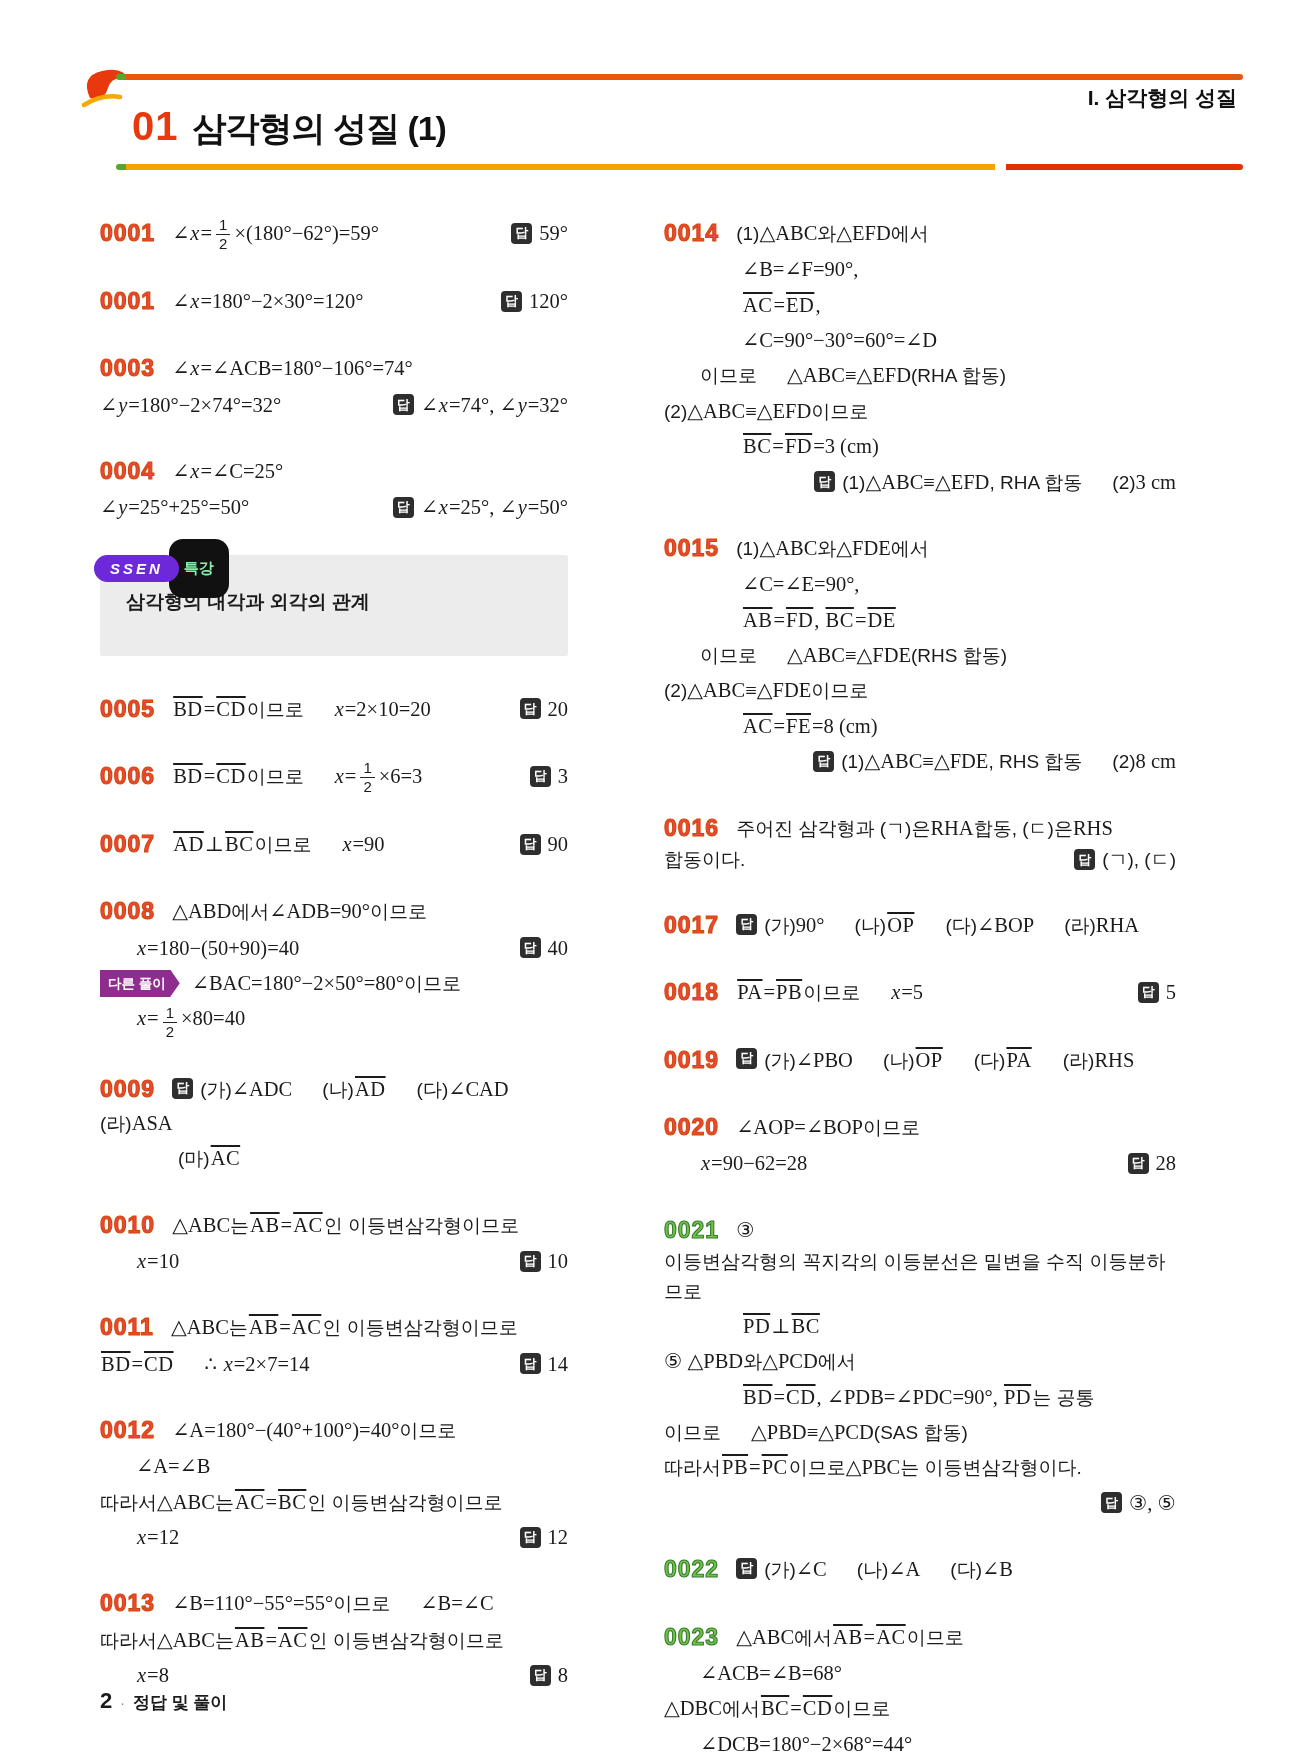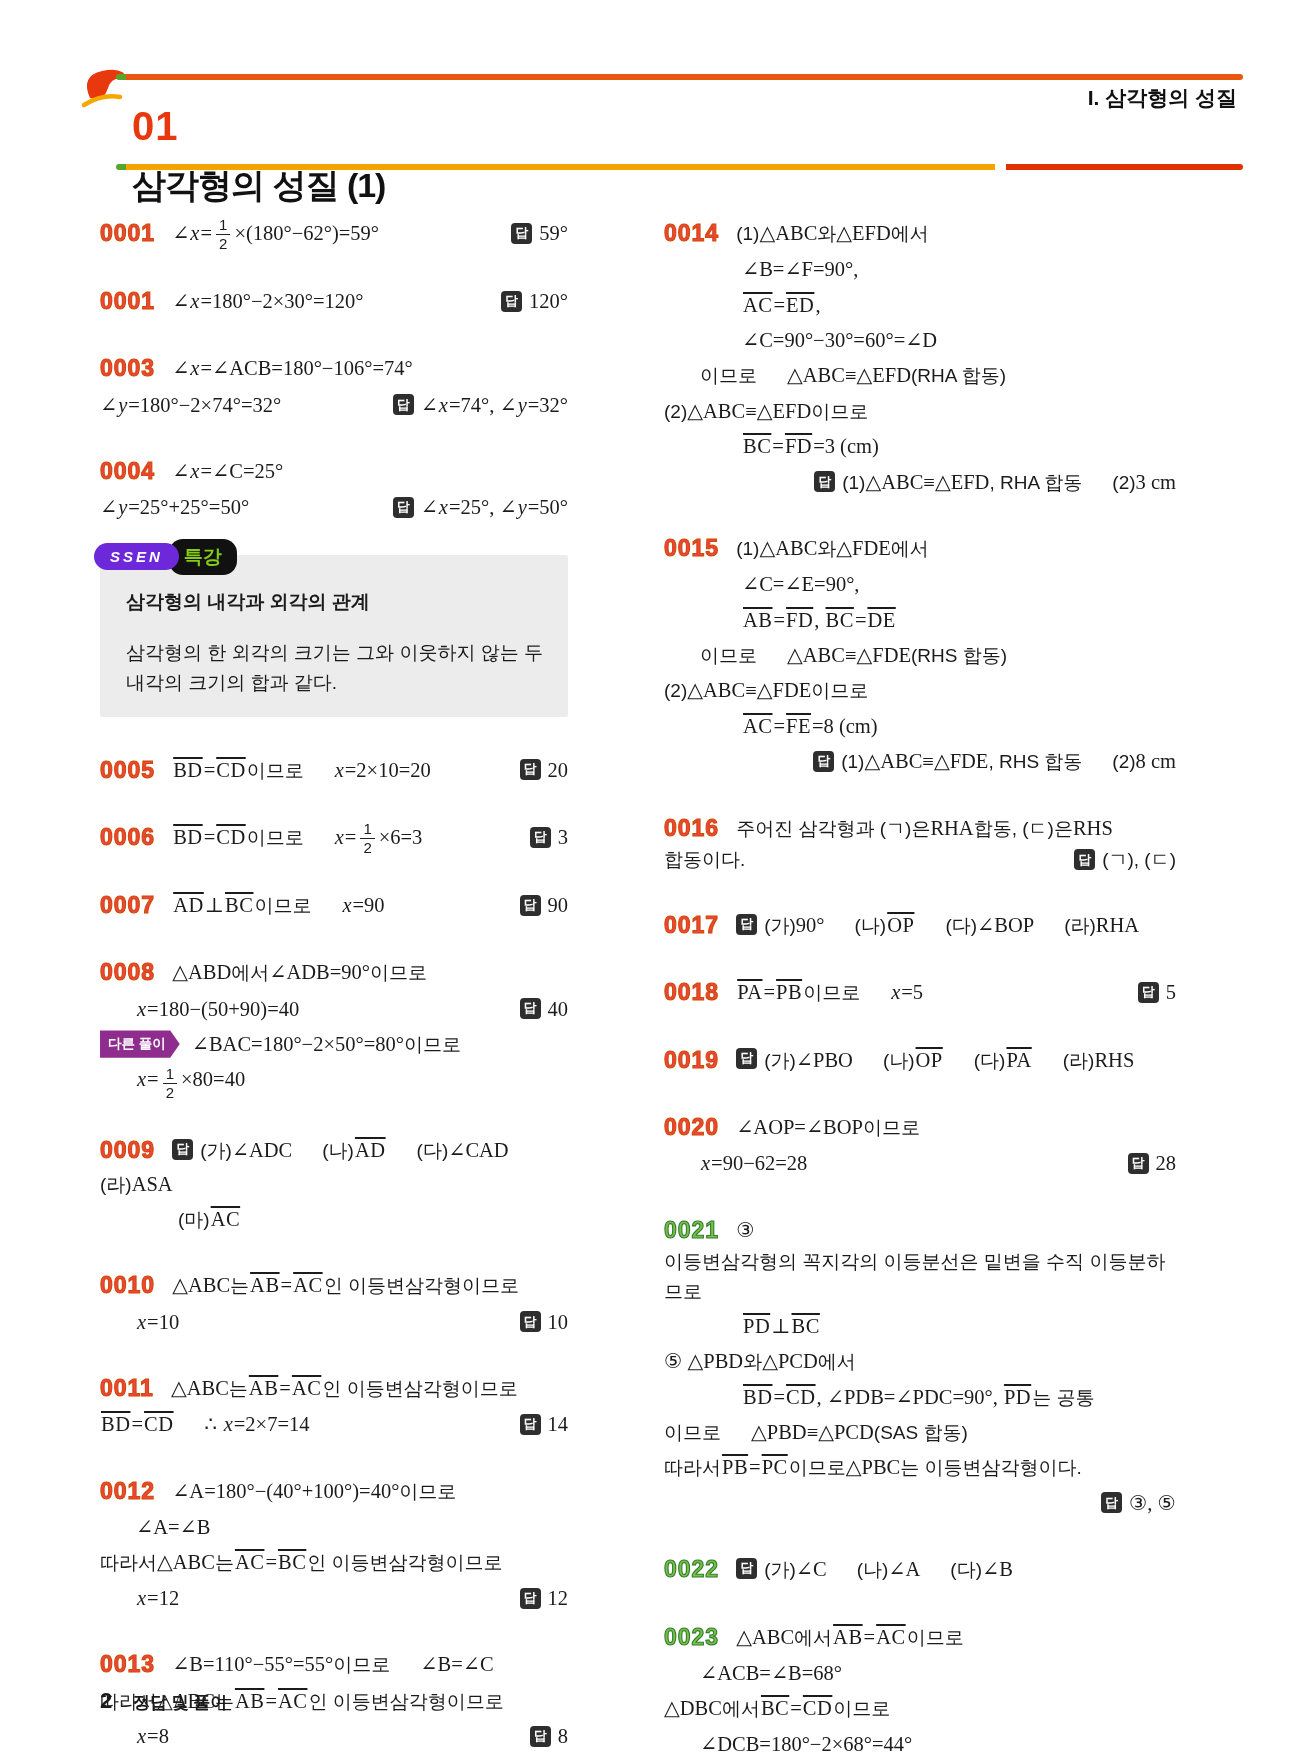--- a/index.html
+++ b/index.html
@@ -12,21 +12,21 @@
   #col-right{width:512px;}
 
   
   .header{position:relative;height:96px;margin-bottom:44px;}
   .bar-top{position:absolute;top:0;left:16px;right:0;height:6px;border-radius:4px;
            background:linear-gradient(to right,#57a629 0 10px,#e8570f 10px);}
   .bar-bottom{position:absolute;bottom:0;left:16px;right:0;height:6px;border-radius:4px;
            background:linear-gradient(to right,#57a629 0 10px,#f5a300 10px 78%,#fff 78% 79%,#e33000 79%);}
   .leaf{position:absolute;left:-22px;top:-10px;}
   .h-tab{position:absolute;top:10px;right:6px;font-weight:bold;font-size:21px;color:#111;}
-  .title-row{position:absolute;left:32px;top:30px;display:flex;align-items:baseline;gap:14px;flex-direction:column;}
+  .title-row{position:absolute;left:32px;top:30px;display:flex;align-items:baseline;gap:14px;}
   .ch-no{font-size:40px;font-weight:800;color:#e8380d;letter-spacing:1px;}
   .ch-title{font-size:34px;font-weight:700;color:#111;letter-spacing:-1px;}
 
   
   .prob{margin-bottom:31px;}
   .line{display:flex;flex-wrap:wrap;align-items:baseline;line-height:1.58;margin-bottom:3px;}
   .pnum{font-weight:800;font-size:23px;letter-spacing:1px;color:#ef4444;
         -webkit-text-stroke:1.1px #cf4a00;margin-right:17px;flex:0 0 auto;transform:translateY(1px);}
   .pnum.green{color:#7cc043;-webkit-text-stroke:1.1px #2f7d32;}
   .tk-t{font-size:19px;}
@@ -42,21 +42,21 @@
       display:inline-flex;align-items:center;justify-content:center;margin-right:7px;align-self:center;flex:none;}
   .altb{background:#8e2d8e;color:#fff;font-size:13.5px;font-weight:bold;padding:3px 14px 3px 8px;
         clip-path:polygon(0 0,88% 0,100% 50%,88% 100%,0 100%);margin-right:12px;align-self:center;flex:none;}
 
   
   .note{position:relative;background:#ececec;border-radius:2px;margin:26px 0 34px;
         padding:34px 22px 18px 26px;}
   .note-badges{position:absolute;top:-16px;left:-6px;display:flex;align-items:center;}
   .ssen{background:#6d28d9;color:#fff;font-weight:bold;font-style:italic;font-size:15px;
         letter-spacing:3px;padding:5px 16px;border-radius:16px;z-index:2;}
-  .lect{background:#111;color:#84cc16;font-weight:bold;font-size:19px;padding:5px 15px;
+  .lect{background:#111;color:#86efac;font-weight:bold;font-size:15px;padding:20px 15px;
         border-radius:14px;margin-left:-10px;}
   .note-title{font-weight:bold;font-size:19px;margin-bottom:23px;}
   .note-body{font-size:19px;line-height:1.6;}
 
   
   .footer{position:absolute;left:100px;bottom:40px;display:flex;align-items:baseline;gap:8px;}
   .f-page{font-size:22px;font-weight:800;}
   .f-dot{color:#888;font-size:14px;}
   .f-label{font-size:17px;font-weight:bold;}
 </style>
@@ -133,21 +133,20 @@
               <span class="tk-m">∠<i>x</i>=25°, ∠<i>y</i>=50°</span>
             </span>
           </div>
         </div>
         <div class="note">
           <div class="note-badges">
             <span class="ssen">SSEN</span>
             <span class="lect">특강</span>
           </div>
           <div class="note-title">삼각형의 내각과 외각의 관계</div>
-          <div class="note-body">삼각형의 한 외각의 크기는 그와 이웃하지 않는 두 내각의 크기의 합과 같다.</div>
         </div>
         <div class="prob">
           <div class="line">
             <span class="pnum">0005</span>
             <span class="tk-s">BD</span>
             <span class="tk-m">=</span>
             <span class="tk-s">CD</span>
             <span class="tk-t">이므로</span>
             <span class="sp"></span>
             <span class="tk-m"><i>x</i>=2×10=20</span>

